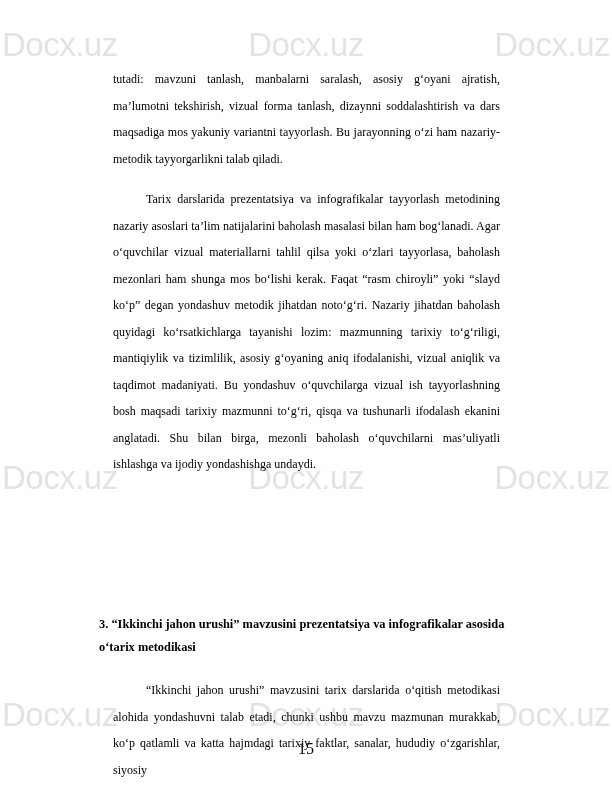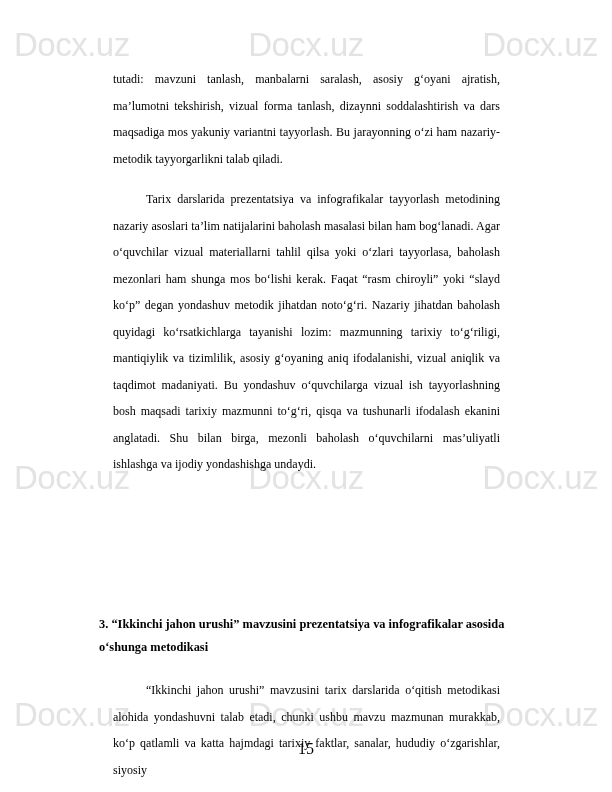--- a/index.html
+++ b/index.html
@@ -25,21 +25,21 @@
     height: 792px;
     pointer-events: none;
     z-index: 0;
   }
   .wm-row {
     position: absolute;
     left: 0;
     width: 612px;
     display: flex;
     justify-content: space-between;
-    padding: 0 14px;
+    padding: 0 2px;
     box-sizing: border-box;
   }
   .wm-row.row1 { top: 28px; }
   .wm-row.row2 { top: 461px; }
   .wm-row.row3 { top: 698px; }
   .wm-text {
     font-family: "Liberation Sans", "DejaVu Sans", sans-serif;
     font-size: 33px;
     line-height: 1;
     color: #e3e3e3;
@@ -124,21 +124,21 @@
 
   <div class="content">
 
     <div class="text-block" id="body-top">
       <p class="para noindent">tutadi: mavzuni tanlash, manbalarni saralash, asosiy g‘oyani ajratish, ma’lumotni tekshirish, vizual forma tanlash, dizaynni soddalashtirish va dars maqsadiga mos yakuniy variantni tayyorlash. Bu jarayonning o‘zi ham nazariy-metodik tayyorgarlikni talab qiladi.</p>
       <p class="para">Tarix darslarida prezentatsiya va infografikalar tayyorlash metodining nazariy asoslari ta’lim natijalarini baholash masalasi bilan ham bog‘lanadi. Agar o‘quvchilar vizual materiallarni tahlil qilsa yoki o‘zlari tayyorlasa, baholash mezonlari ham shunga mos bo‘lishi kerak. Faqat “rasm chiroyli” yoki “slayd ko‘p” degan yondashuv metodik jihatdan noto‘g‘ri. Nazariy jihatdan baholash quyidagi ko‘rsatkichlarga tayanishi lozim: mazmunning tarixiy to‘g‘riligi, mantiqiylik va tizimlilik, asosiy g‘oyaning aniq ifodalanishi, vizual aniqlik va taqdimot madaniyati. Bu yondashuv o‘quvchilarga vizual ish tayyorlashning bosh maqsadi tarixiy mazmunni to‘g‘ri, qisqa va tushunarli ifodalash ekanini anglatadi. Shu bilan birga, mezonli baholash o‘quvchilarni mas’uliyatli ishlashga va ijodiy yondashishga undaydi.</p>
     </div>
 
     <div class="heading-block">
       <p class="heading">3. “Ikkinchi jahon urushi” mavzusini prezentatsiya va infografikalar asosida</p>
-      <p class="heading">o‘shunga metodikasi</p>
+      <p class="heading">o‘tarix metodikasi</p>
     </div>
 
     <div class="text-block" id="body-bottom">
       <p class="para">“Ikkinchi jahon urushi” mavzusini tarix darslarida o‘qitish metodikasi alohida yondashuvni talab etadi, chunki ushbu mavzu mazmunan murakkab, ko‘p qatlamli va katta hajmdagi tarixiy faktlar, sanalar, hududiy o‘zgarishlar, siyosiy</p>
     </div>
 
     <div class="page-number">15</div>
 
   </div>
 </div>

